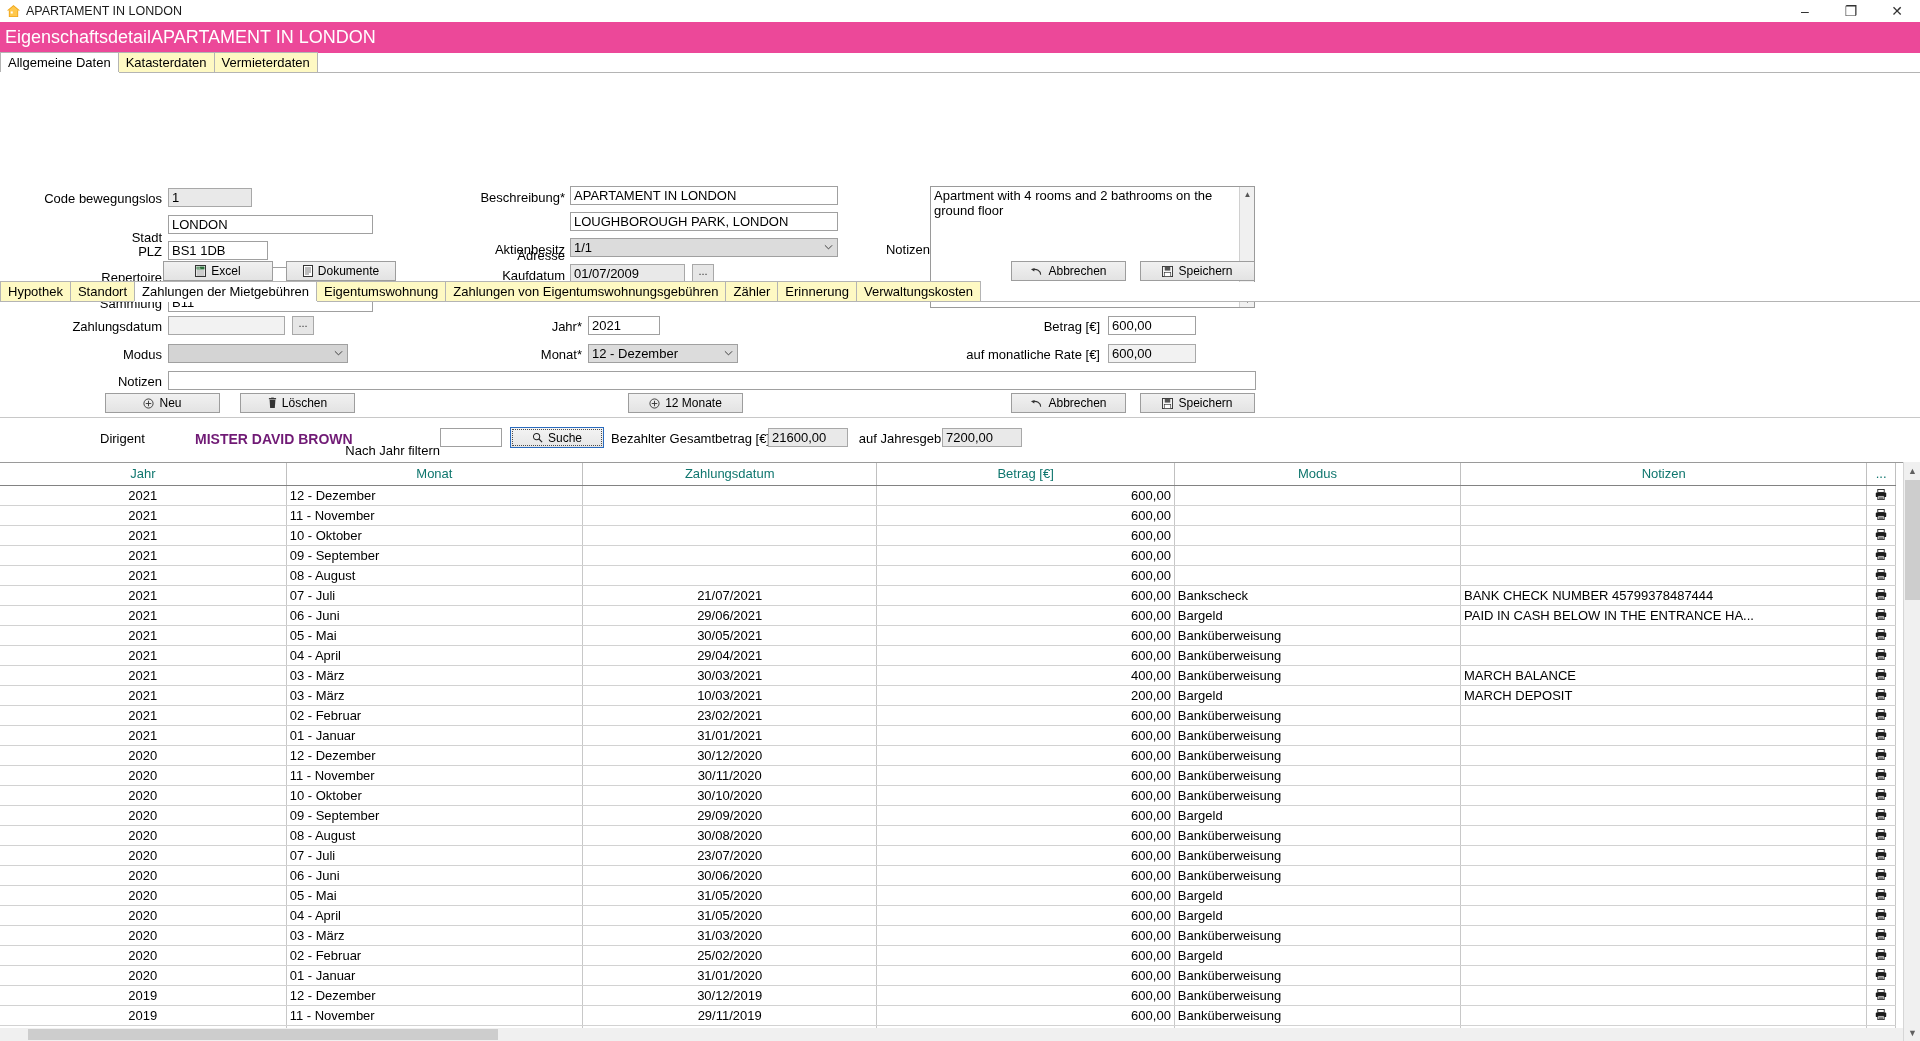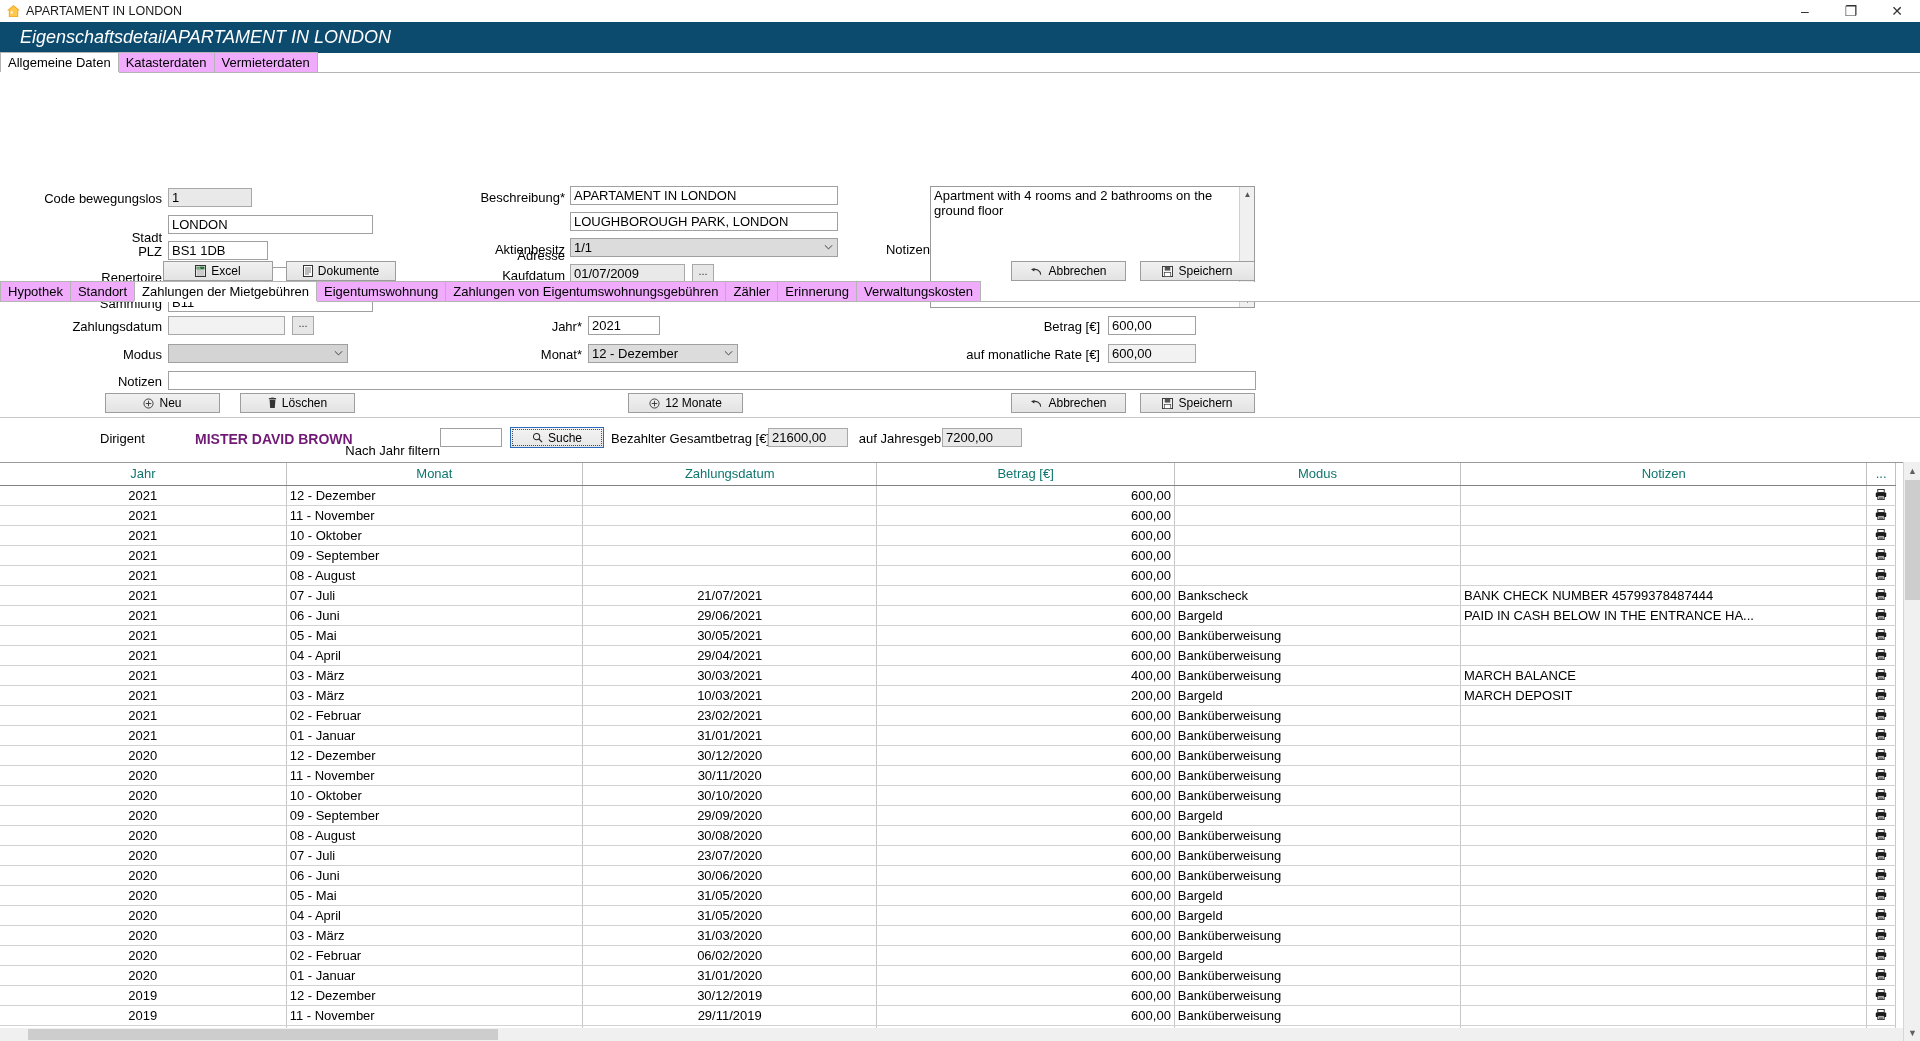--- a/index.html
+++ b/index.html
@@ -34,46 +34,45 @@
   .wbtn {
     width: 46px; height: 22px;
     display: flex; align-items: center; justify-content: center;
     font-size: 14px; color: #333;
     user-select: none;
   }
 
   
   .bluebar {
     height: 31px;
-    background: #0c4a6e;
+    background: #ec4899;
     color: #ffffff;
     display: flex;
     align-items: center;
-    padding-left: 20px;
+    padding-left: 5px;
     font-size: 18px;
-    font-style: italic;
   }
 
   
   .tabstrip {
     height: 20px;
     display: flex;
     align-items: flex-end;
     border-bottom: 1px solid #b4b4b4;
     background: #ffffff;
     padding-left: 0px;
   }
   .tab {
     height: 20px;
     padding: 0 7px;
     display: flex; align-items: center;
     font-size: 13px;
     border: 1px solid #b4b4b4;
     border-bottom: none;
-    background: #f0abfc;
+    background: #fef9c3;
     margin-right: -1px;
     white-space: nowrap;
     color: #000;
   }
   .tab.active {
     background: #ffffff;
     position: relative;
     z-index: 2;
     box-shadow: 0 1px 0 0 #ffffff;
   }
@@ -849,21 +848,21 @@
                 <rect x="3" y="0.5" width="7" height="3.2" fill="#fff" stroke="#111" stroke-width="0.9"></rect>
                 <rect x="0.8" y="3.8" width="11.4" height="5" rx="1" fill="#1a1a1a"></rect>
                 <rect x="3" y="7.4" width="7" height="4.2" fill="#fff" stroke="#111" stroke-width="0.9"></rect>
                 <line x1="4" y1="9" x2="9" y2="9" stroke="#111" stroke-width="0.7"></line>
                 <line x1="4" y1="10.3" x2="9" y2="10.3" stroke="#111" stroke-width="0.7"></line>
               </svg></span></td>
         </tr>
         <tr>
           <td class="ctr">2020</td>
           <td>02 - Februar</td>
-          <td class="ctr">06/02/2020</td>
+          <td class="ctr">25/02/2020</td>
           <td class="num">600,00</td>
           <td>Bargeld</td>
           <td></td>
           <td class="prn"><span><svg width="12" height="11" viewBox="0 0 13 12">
                 <rect x="3" y="0.5" width="7" height="3.2" fill="#fff" stroke="#111" stroke-width="0.9"></rect>
                 <rect x="0.8" y="3.8" width="11.4" height="5" rx="1" fill="#1a1a1a"></rect>
                 <rect x="3" y="7.4" width="7" height="4.2" fill="#fff" stroke="#111" stroke-width="0.9"></rect>
                 <line x1="4" y1="9" x2="9" y2="9" stroke="#111" stroke-width="0.7"></line>
                 <line x1="4" y1="10.3" x2="9" y2="10.3" stroke="#111" stroke-width="0.7"></line>
               </svg></span></td>

